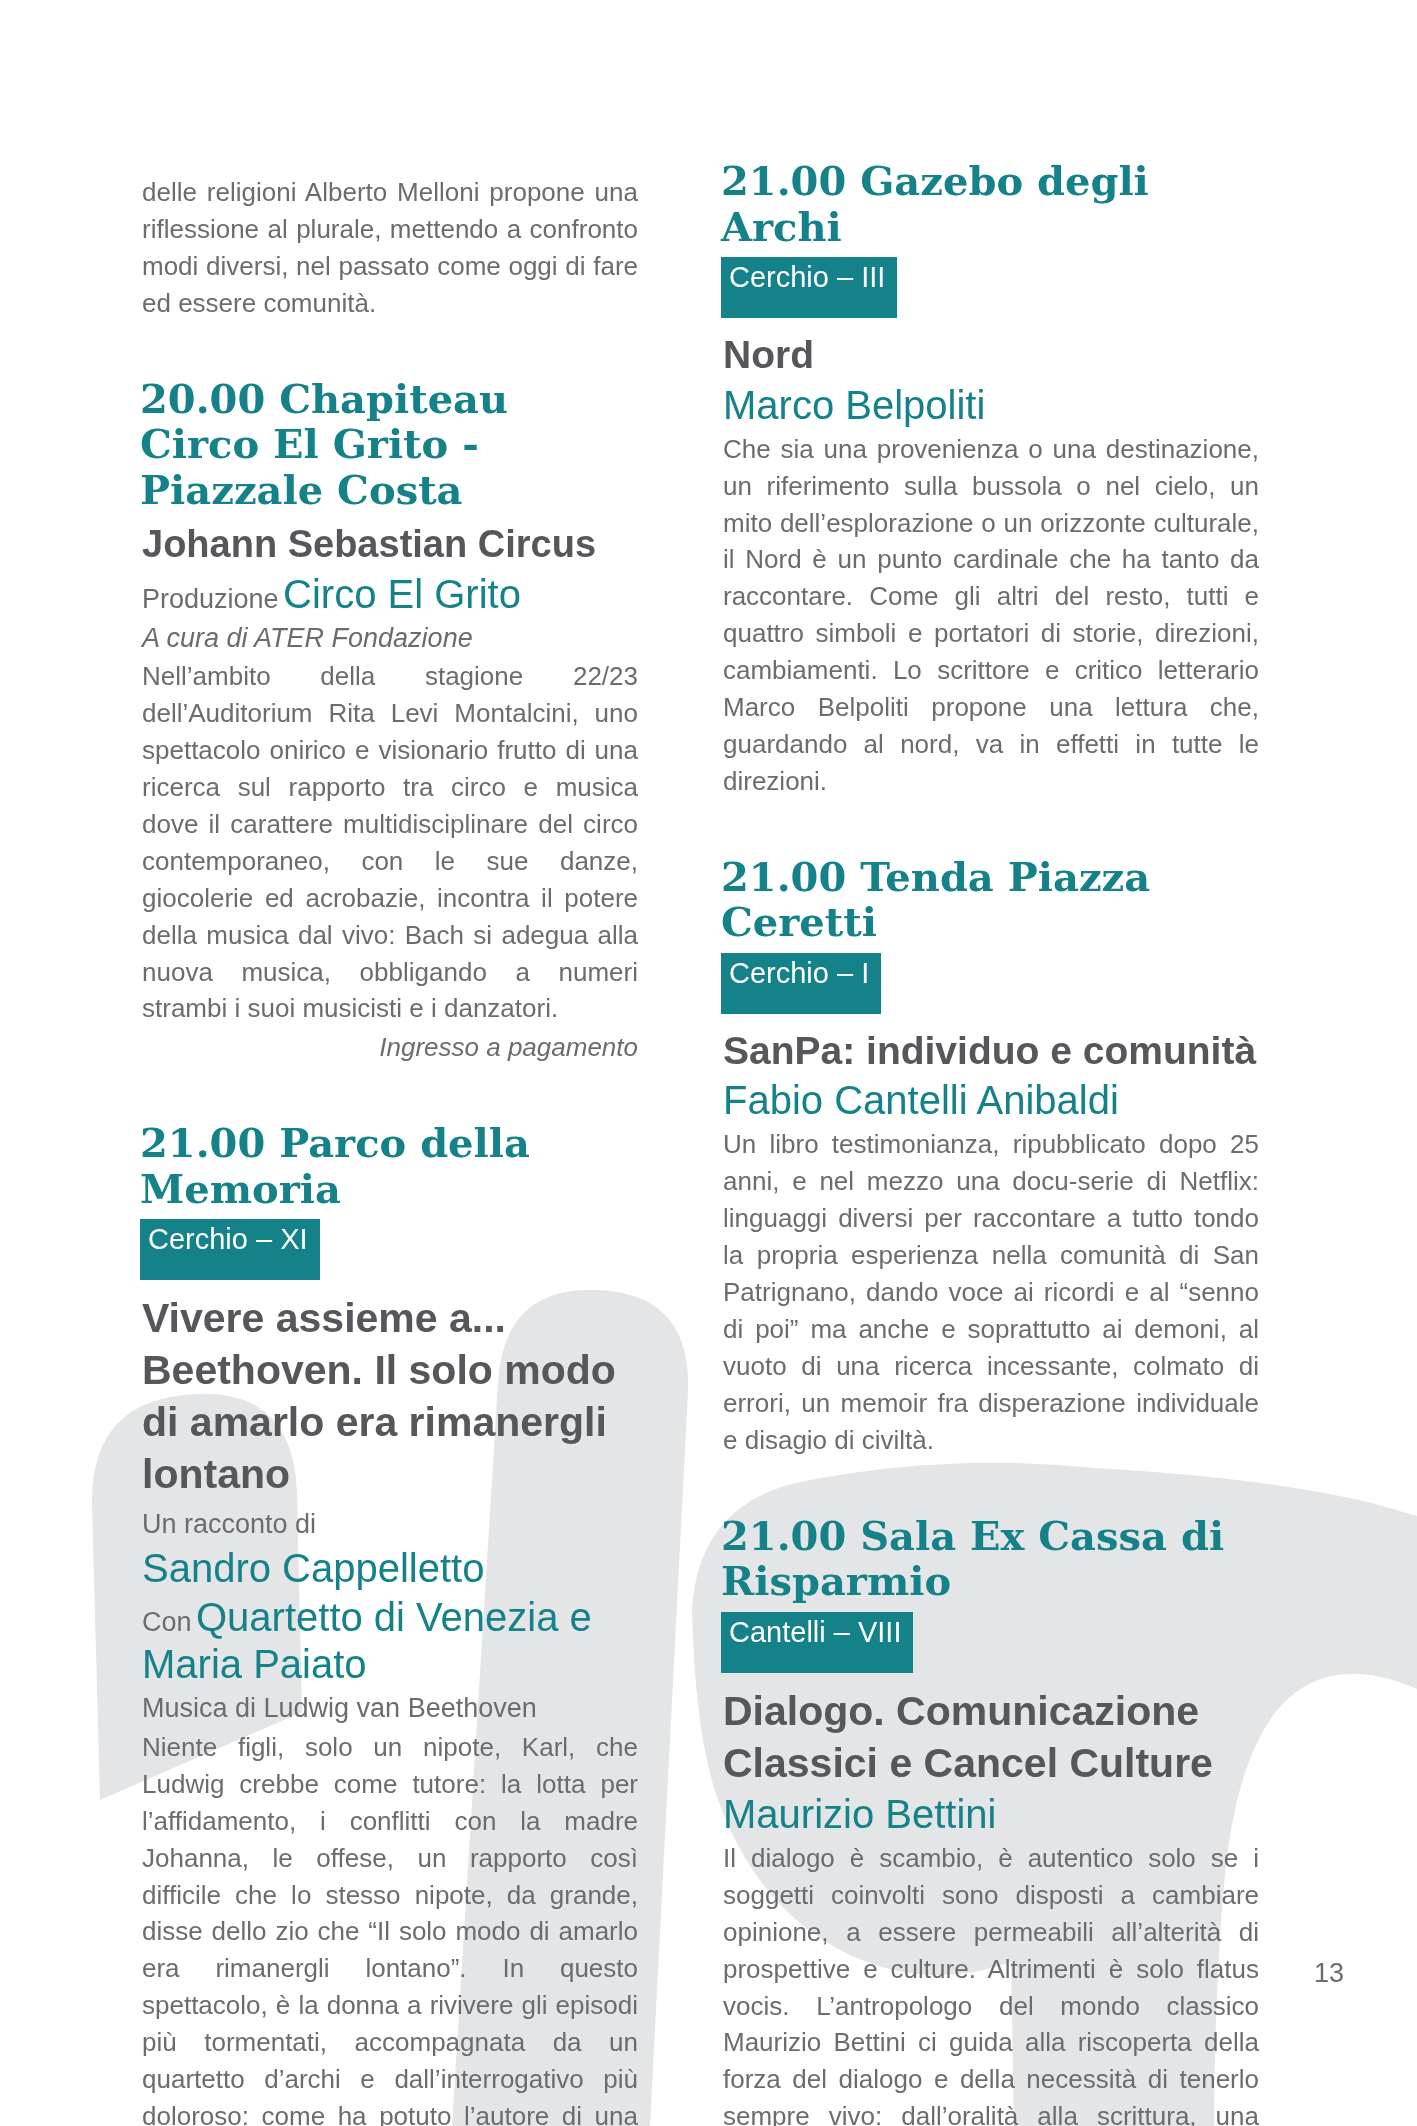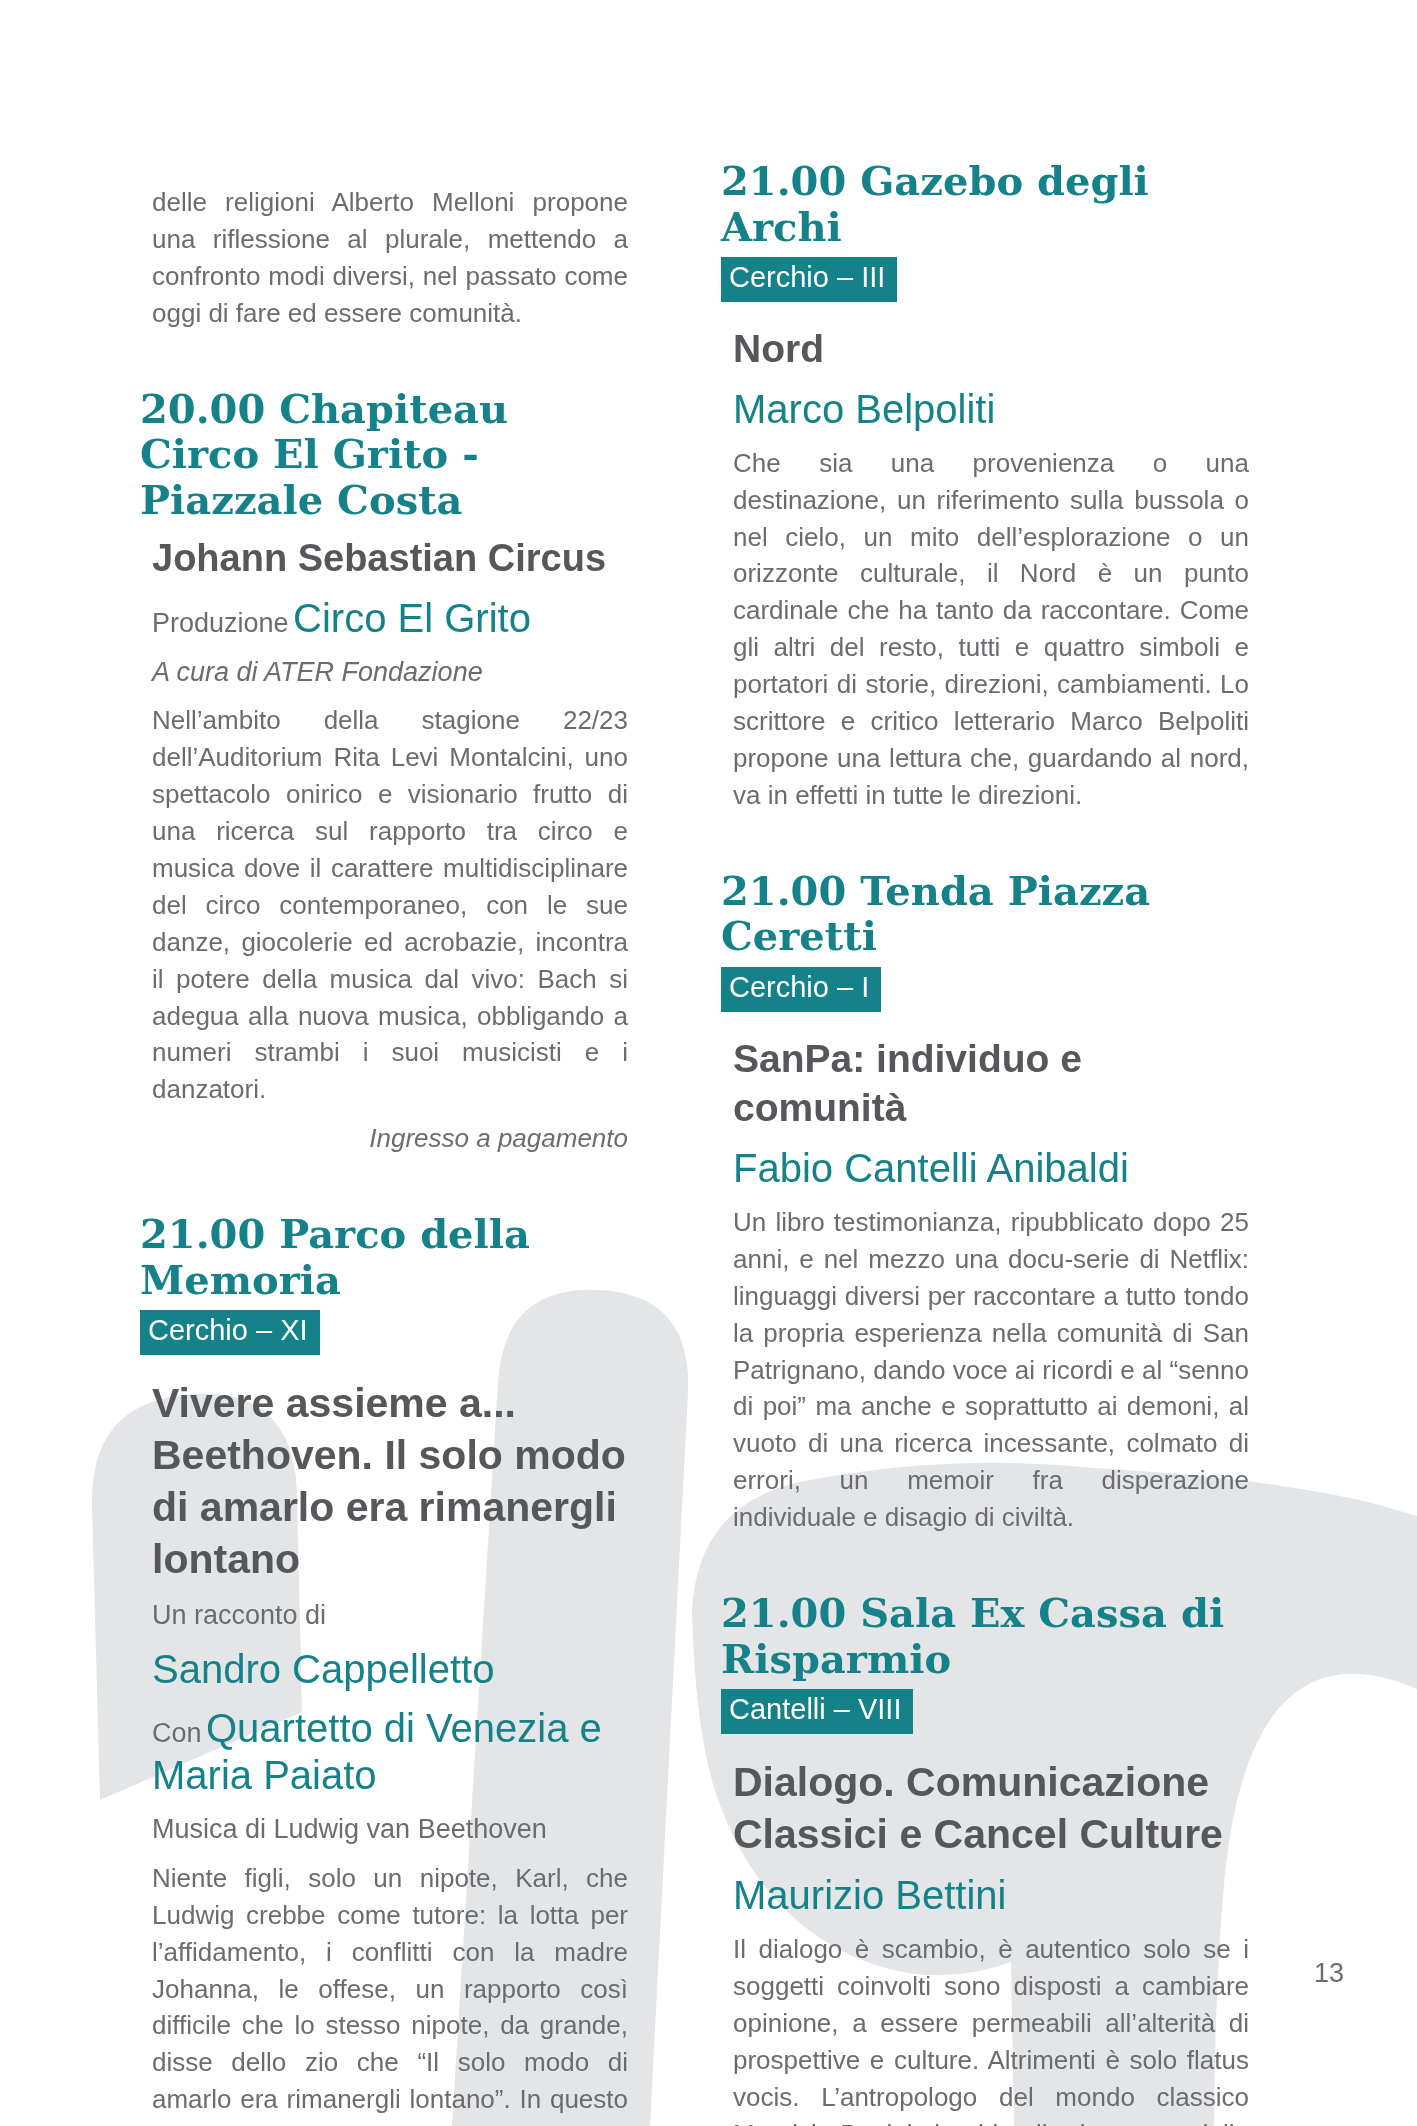--- a/index.html
+++ b/index.html
@@ -7,34 +7,34 @@
     position:relative;
     width:1417px;height:2126px;
     background:#ffffff;
     overflow:hidden;
     font-family:"Liberation Sans",sans-serif;
   }
   .watermark{position:absolute;left:0;top:0;width:1417px;height:2126px;z-index:0;}
   .col{position:absolute;top:0;z-index:1;box-sizing:border-box;}
   .col-left{left:140px;width:500px;padding-top:172px;}
   .col-right{left:721px;width:540px;padding-top:158px;}
-  p{margin:12px;}
+  p{margin:2px;}
   .body-text{
     font-size:26px;line-height:1.42;text-align:justify;
     color:#6a6c6f;
   }
   .heading{
     font-family:"DejaVu Serif",serif;font-weight:bold;
     color:#15828a;font-size:40px;line-height:1.14;
     margin:0 0 8px 0;
   }
   .sect{margin-top:54px;}
   .badge{
     display:inline-block;background:#15828a;color:#ffffff;
-    font-size:29px;line-height:1.2;padding:3px 12px 7px 8px;
+    font-size:29px;line-height:1.2;padding:3px 12px 23px 8px;
     margin:0 0 10px 0;
   }
   .title-dark{
     color:#55575b;font-weight:bold;font-size:41px;line-height:1.27;
   }
   .name-teal{
     color:#15828a;font-weight:normal;font-size:40px;line-height:1.18;
   }
   .small-gray{font-size:27px;line-height:1.35;color:#6a6c6f;}
   .italic{font-style:italic;}

